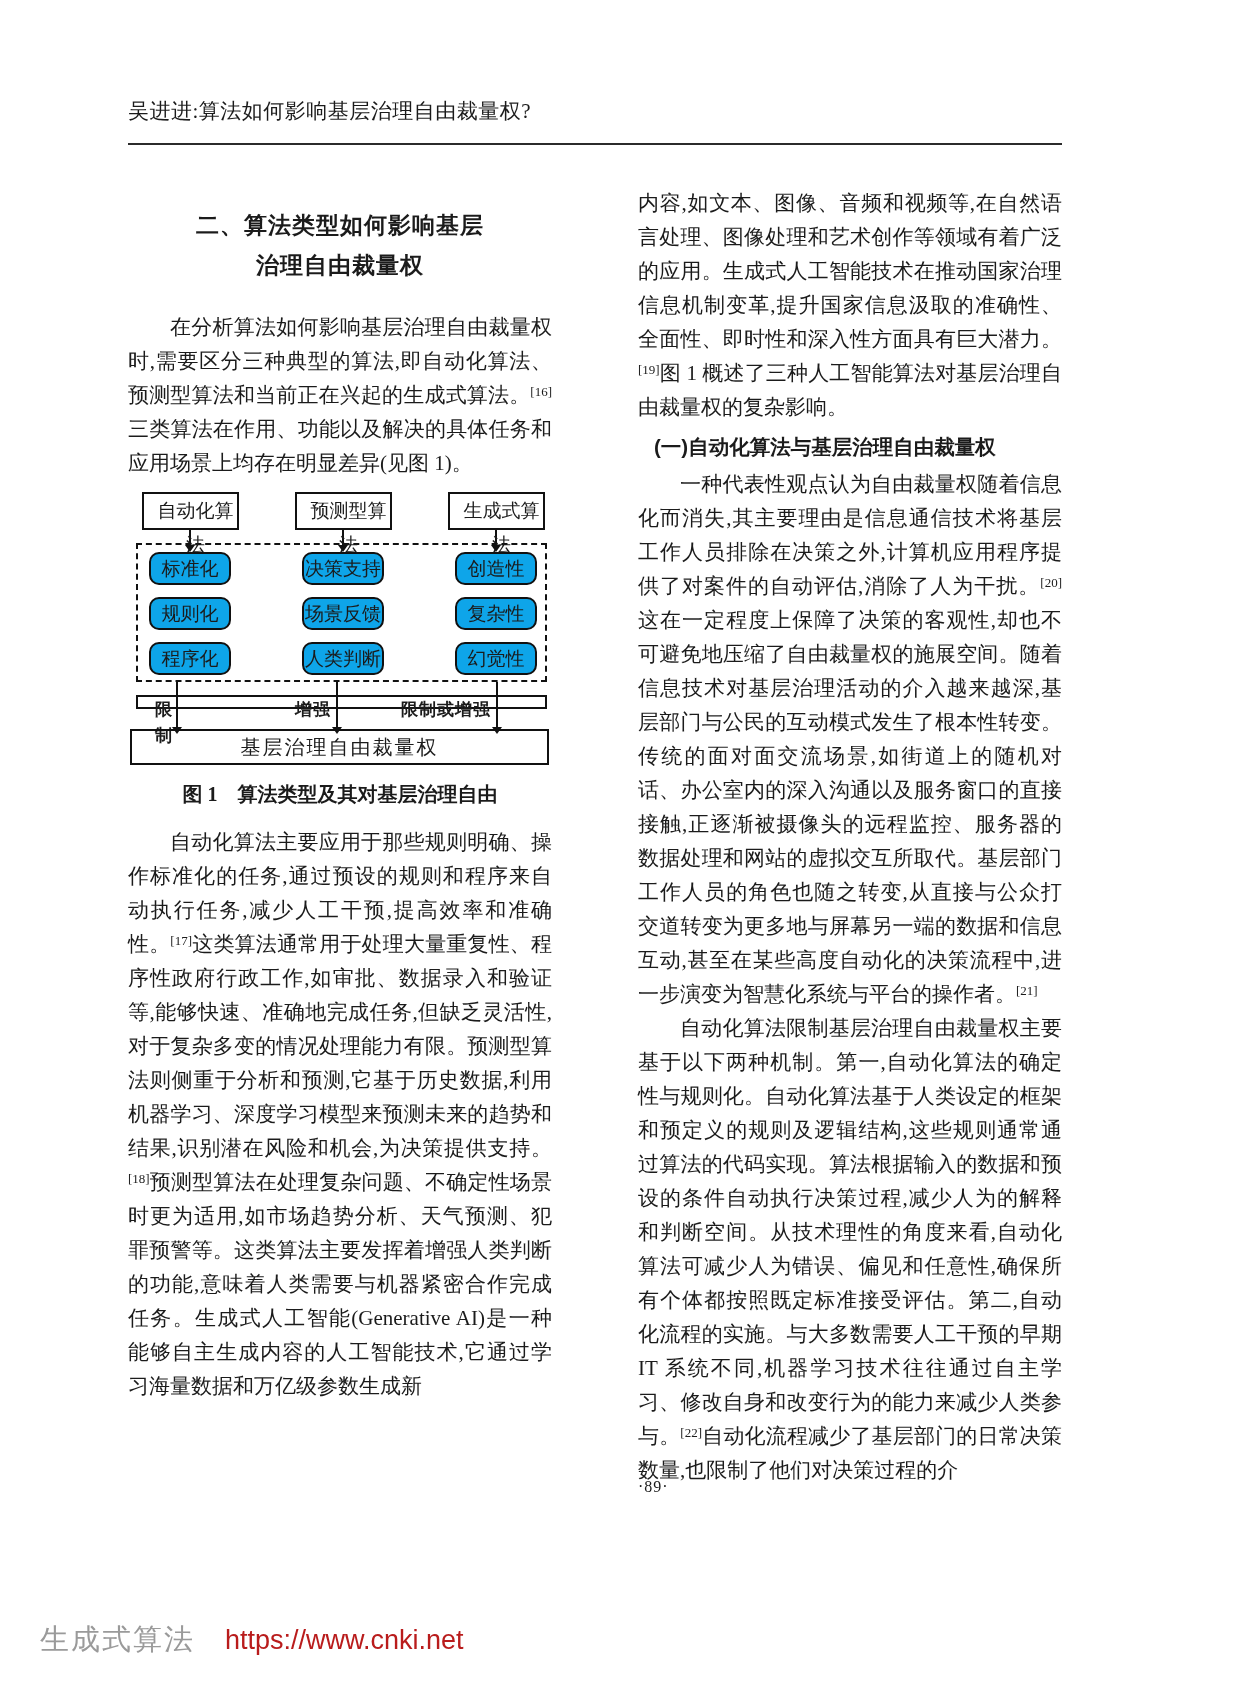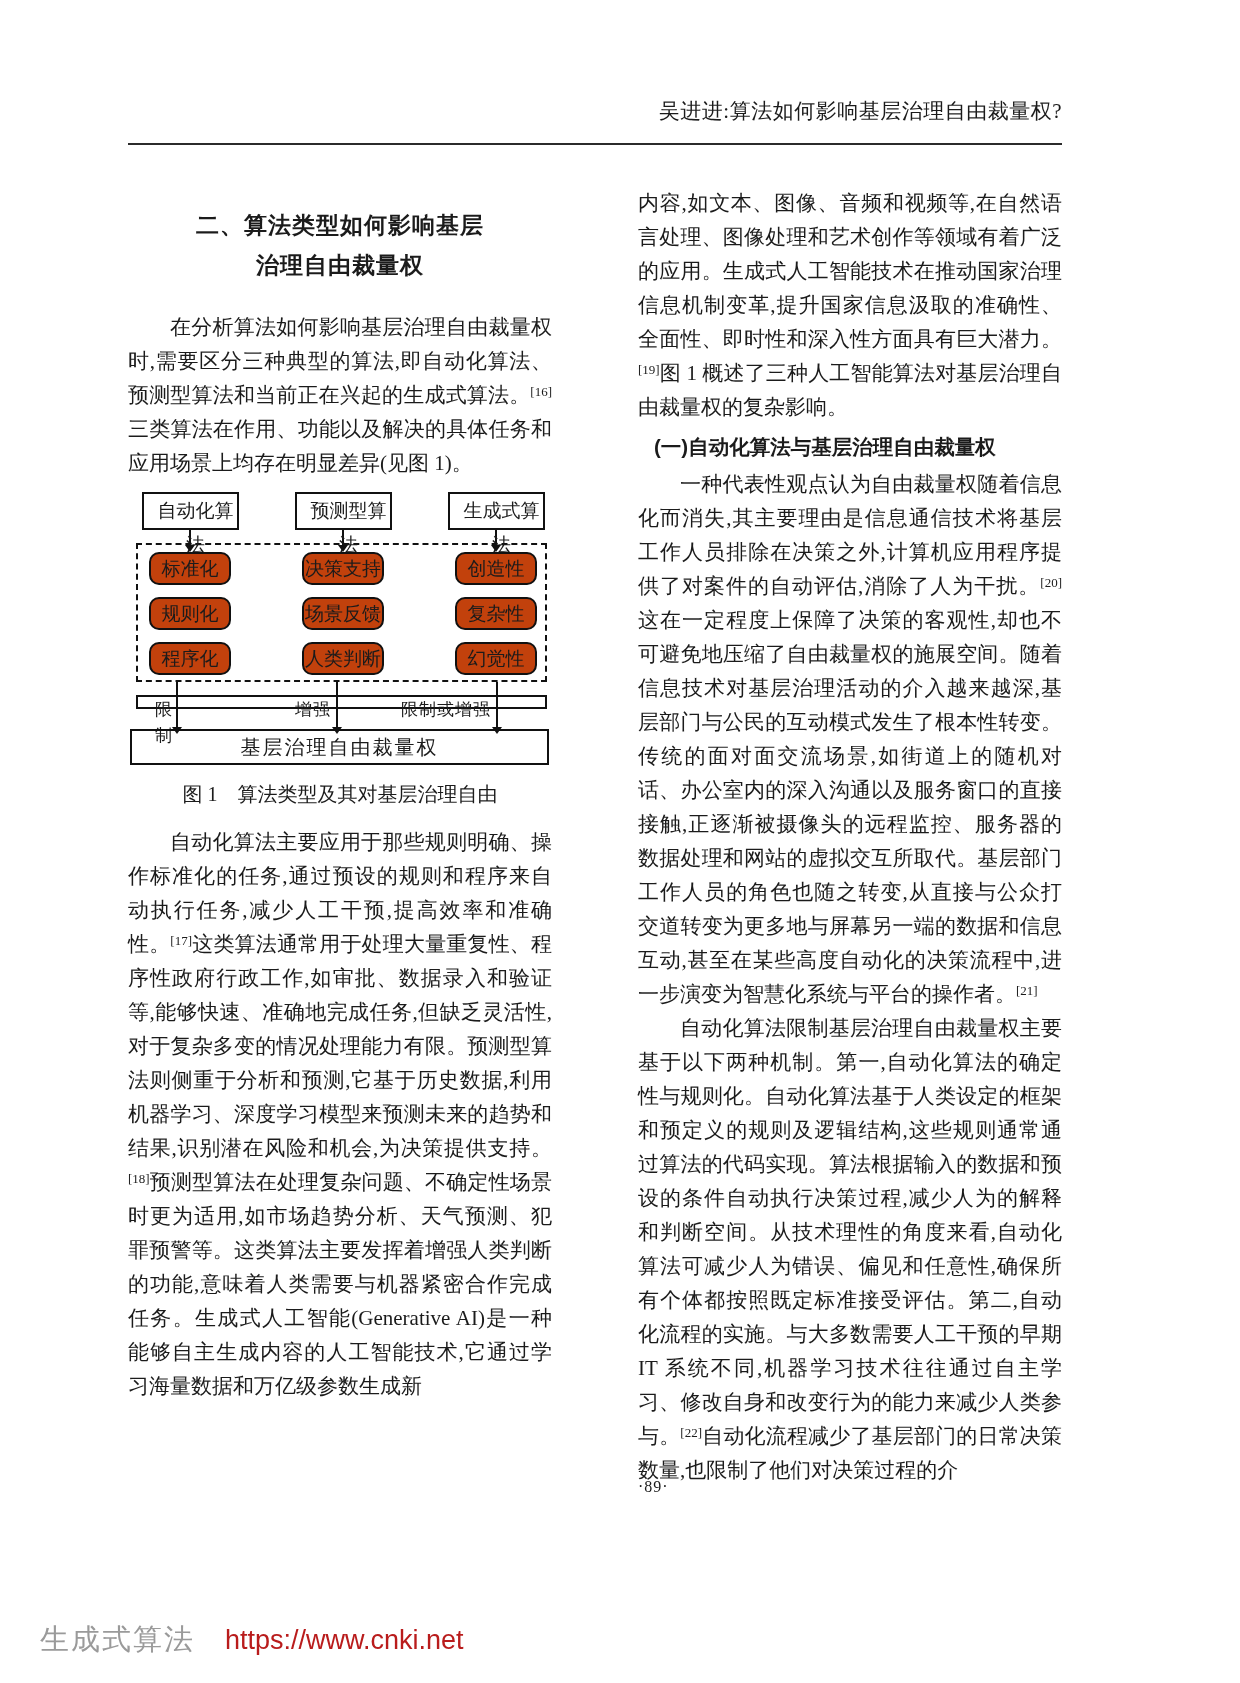--- a/index.html
+++ b/index.html
@@ -4,21 +4,21 @@
 <style>
   * { margin:0; padding:0; box-sizing:border-box; }
   html,body { background:#e8e8e8; }
   .page {
     position:relative; width:1240px; height:1683px; background:#ffffff;
     font-family:"Liberation Serif","DejaVu Serif",serif; color:#1b1b1b;
     overflow:hidden; margin:0 auto;
   }
   .running-head {
     position:absolute; top:97px; left:128px; width:934px;
-    text-align:right; font-size:21px; letter-spacing:.5px;
+    text-align:left; font-size:21px; letter-spacing:.5px;
   }
   .head-rule {
     position:absolute; top:143px; left:128px; width:934px; height:2px;
     background:#2b2b2b;
   }
   .col {
     position:absolute; top:186px; width:424px;
     font-size:21px; line-height:34px; text-align:justify;
   }
   .col-left  { left:128px; }
@@ -39,42 +39,42 @@
   .algo-box {
     position:absolute; top:4px; width:97px; height:38px; border:2px solid #111;
     background:#fff; text-align:center; line-height:34px; font-size:19px; z-index:2;padding-left:10px;
   }
   .dashed-zone {
     position:absolute; left:8px; top:55px; width:411px; height:139px;
     border:2px dashed #111;
   }
   .feat-box {
     position:absolute; width:82px; height:33px; border:2px solid #111; border-radius:10px;
-    background:#c2410c; text-align:center; line-height:29px; font-size:19px; z-index:2;
+    background:#0ea5e9; text-align:center; line-height:29px; font-size:19px; z-index:2;
   }
   .varrow { position:absolute; width:2px; background:#111; z-index:1; }
   .ahead  {
     position:absolute; width:0; height:0; z-index:3;
     border-left:5px solid transparent; border-right:5px solid transparent;
     border-top:7px solid #111;
   }
   .effect-bar {
     position:absolute; left:8px; top:207px; width:411px; height:14px;
-    border:2px solid #111; background:transparent;
+    border:2px solid #111; background:transparent;font-weight:bold;
   }
   .effect-label {
     position:absolute; top:0; height:26px; line-height:26px; font-size:17px;
     text-align:right; letter-spacing:1px;
   }
   .outcome-box {
     position:absolute; left:2px; top:241px; width:419px; height:36px;
     border:2px solid #111; text-align:center; line-height:32px; font-size:20px;
     letter-spacing:2px;
   }
-  .figure-caption { margin-top:13px; text-align:center; font-size:20px; line-height:33px; text-indent:0; }
+  .figure-caption { margin-top:13px; text-align:center; font-size:20px; line-height:33px; text-indent:0;font-weight:bold; }
   .page-number { position:absolute; top:1478px; left:638px; width:382px; text-align:left; font-size:16px; letter-spacing:1px; }
   .watermark {
     position:absolute; top:1620px; left:40px; color:#9a9a9a;
     font-family:"Liberation Sans","DejaVu Sans",sans-serif; font-size:29px;
     letter-spacing:2px;
   }
   .watermark .watermark-url { margin-left:30px; font-size:27px; color:#b91c1c; letter-spacing:0; }
 </style>
 </head>
 <body>

